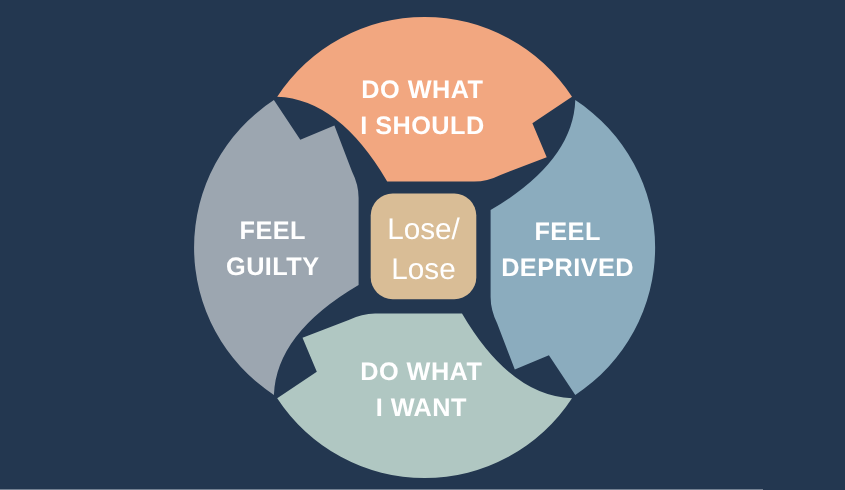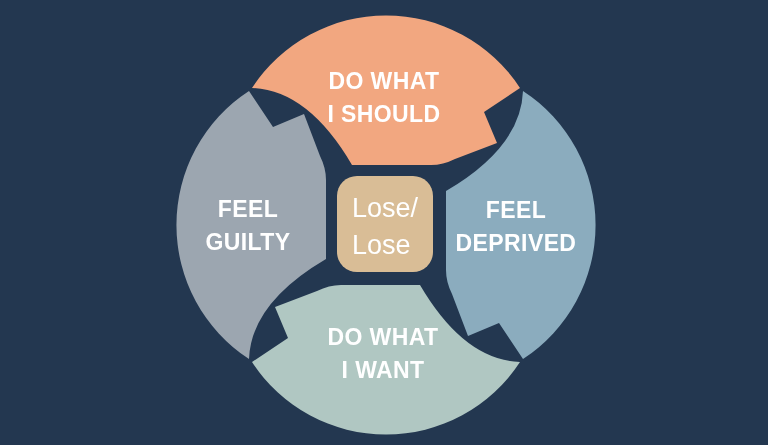--- a/index.html
+++ b/index.html
@@ -38,21 +38,21 @@
   .seg-label.bottom { left: 383px; top: 354px; }
   .seg-label.left   { left: 248px; top: 226px; }
   .center-label {
     position: absolute;
     left: 385px; top: 227px;
     transform: translate(-50%, -50%);
     color: #ffffff;
     font-weight: normal;
     font-size: 27px;
     line-height: 37px;
-    text-align: left;
+    text-align: center;
     white-space: pre-line;
     pointer-events: none;
   }
 </style>
 </head>
 <body>
 
 <div class="stage">
   <svg width="768" height="445" viewBox="0 0 768 445">
     <defs>

